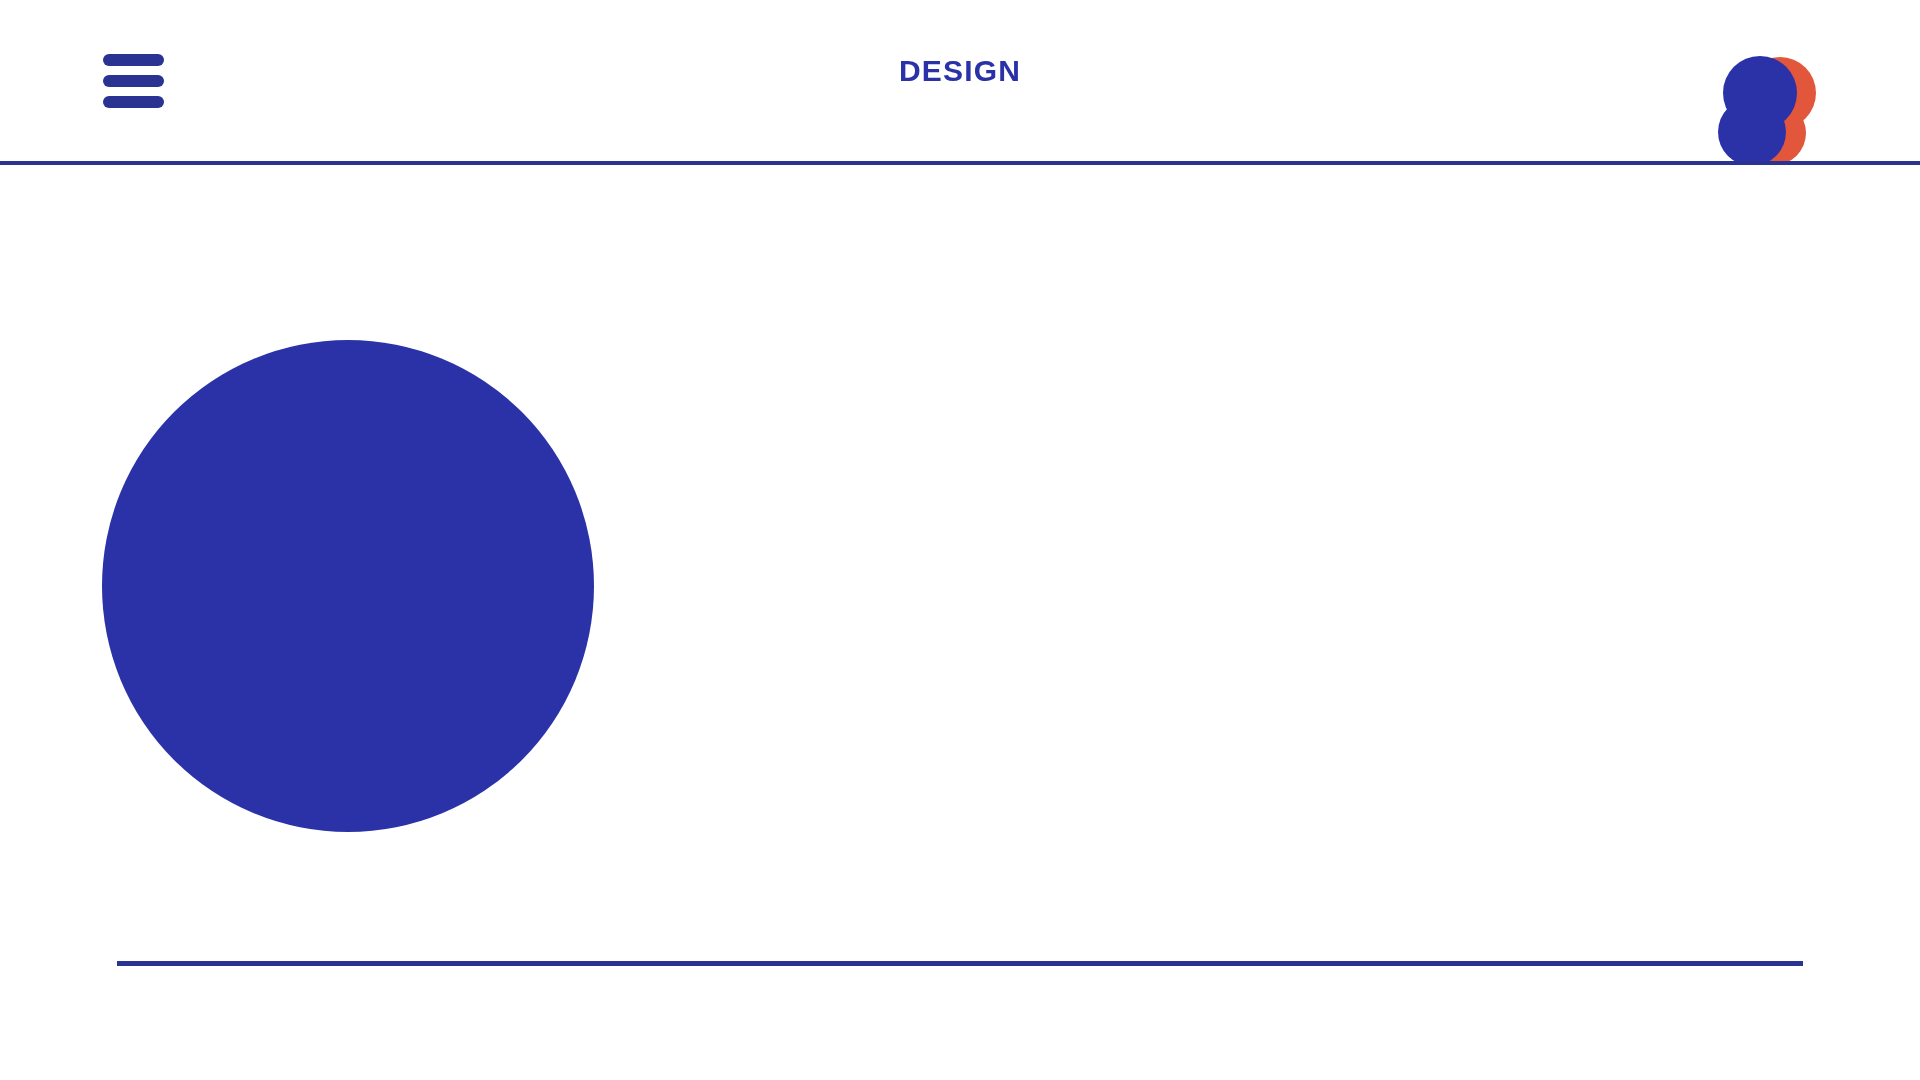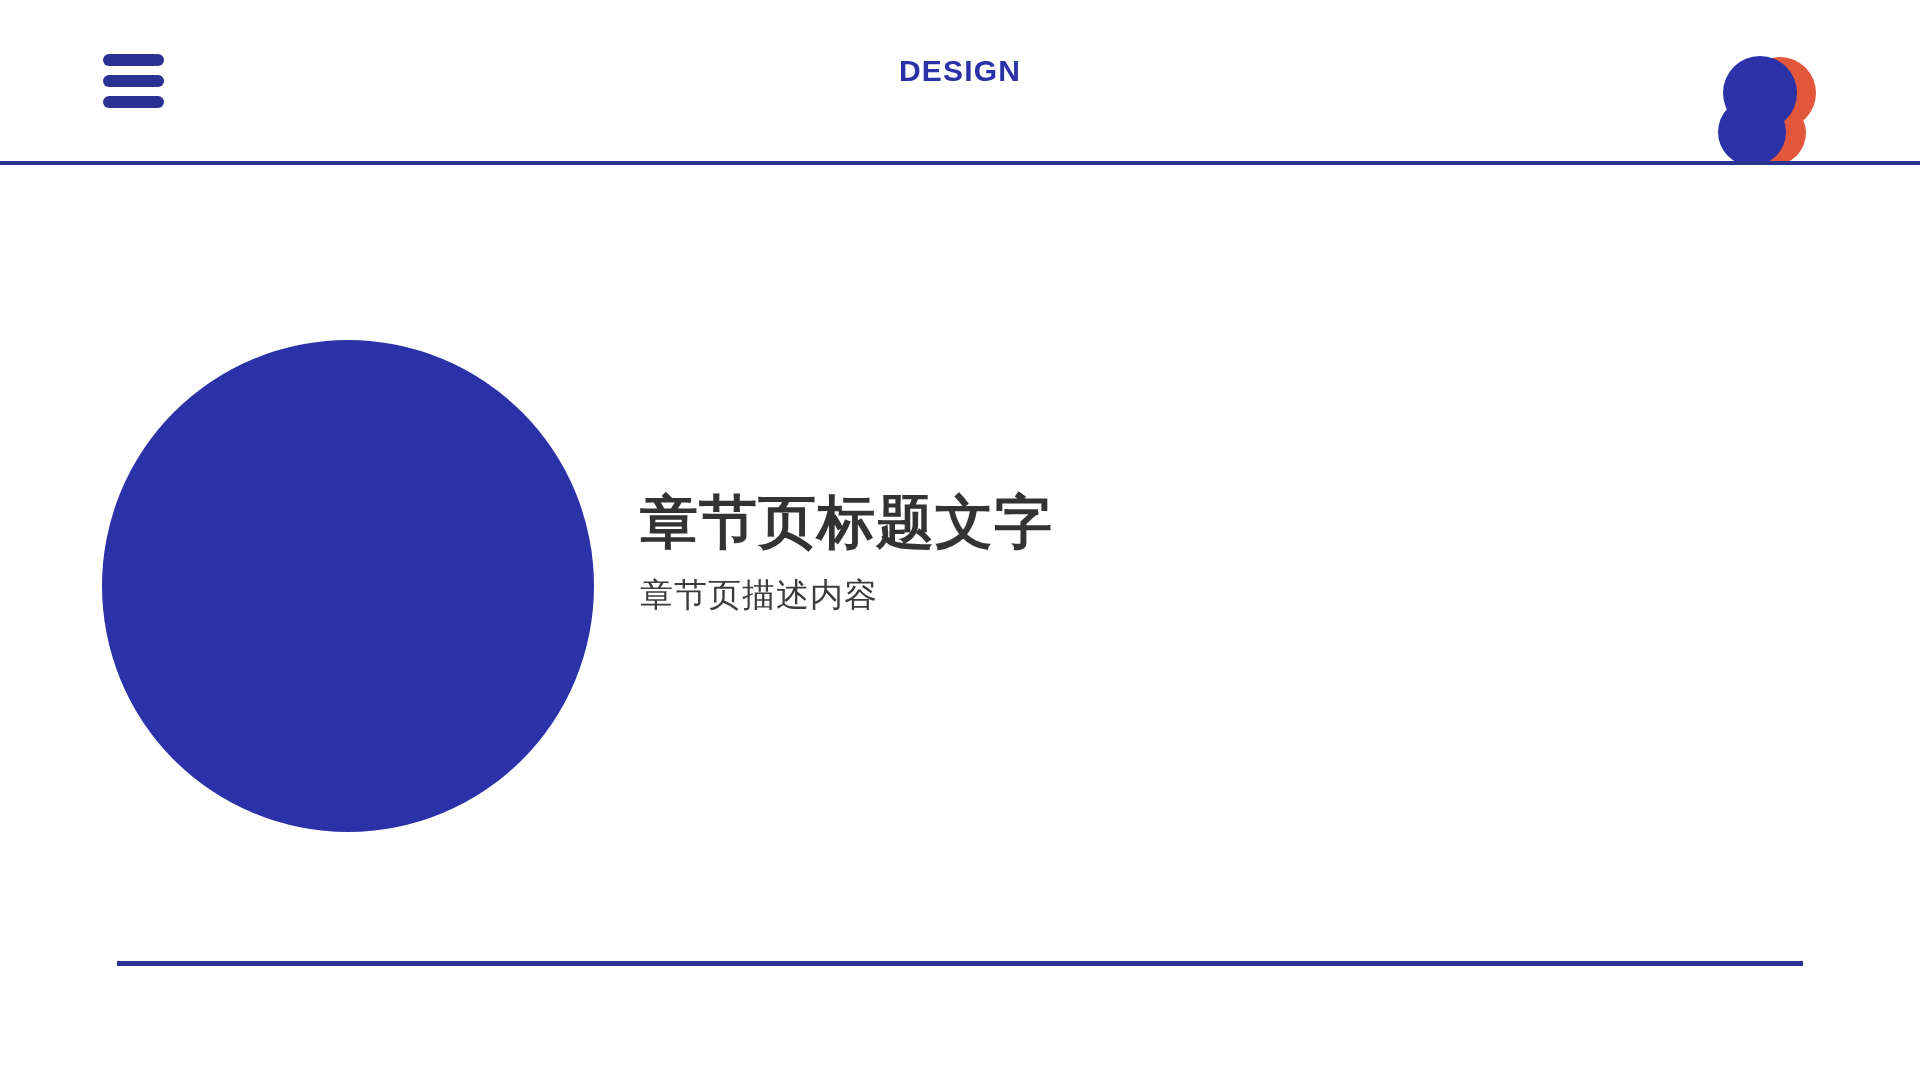--- a/index.html
+++ b/index.html
@@ -159,20 +159,16 @@
         <circle cx="48" cy="63" r="37" fill="#2b32a8"></circle>
         <circle cx="40" cy="102" r="34" fill="#2b32a8"></circle>
       </svg>
     </div>
 
     <div class="header-rule"></div>
   </div>
 
   <div class="big-circle"></div>
 
-  <div class="text-block">
-    <h1 class="section-title">章节页标题文字</h1>
-    <p class="section-desc">章节页描述内容</p>
-  </div>
 
   <div class="footer-rule"></div>
 
 </div>
 
 </body></html>

